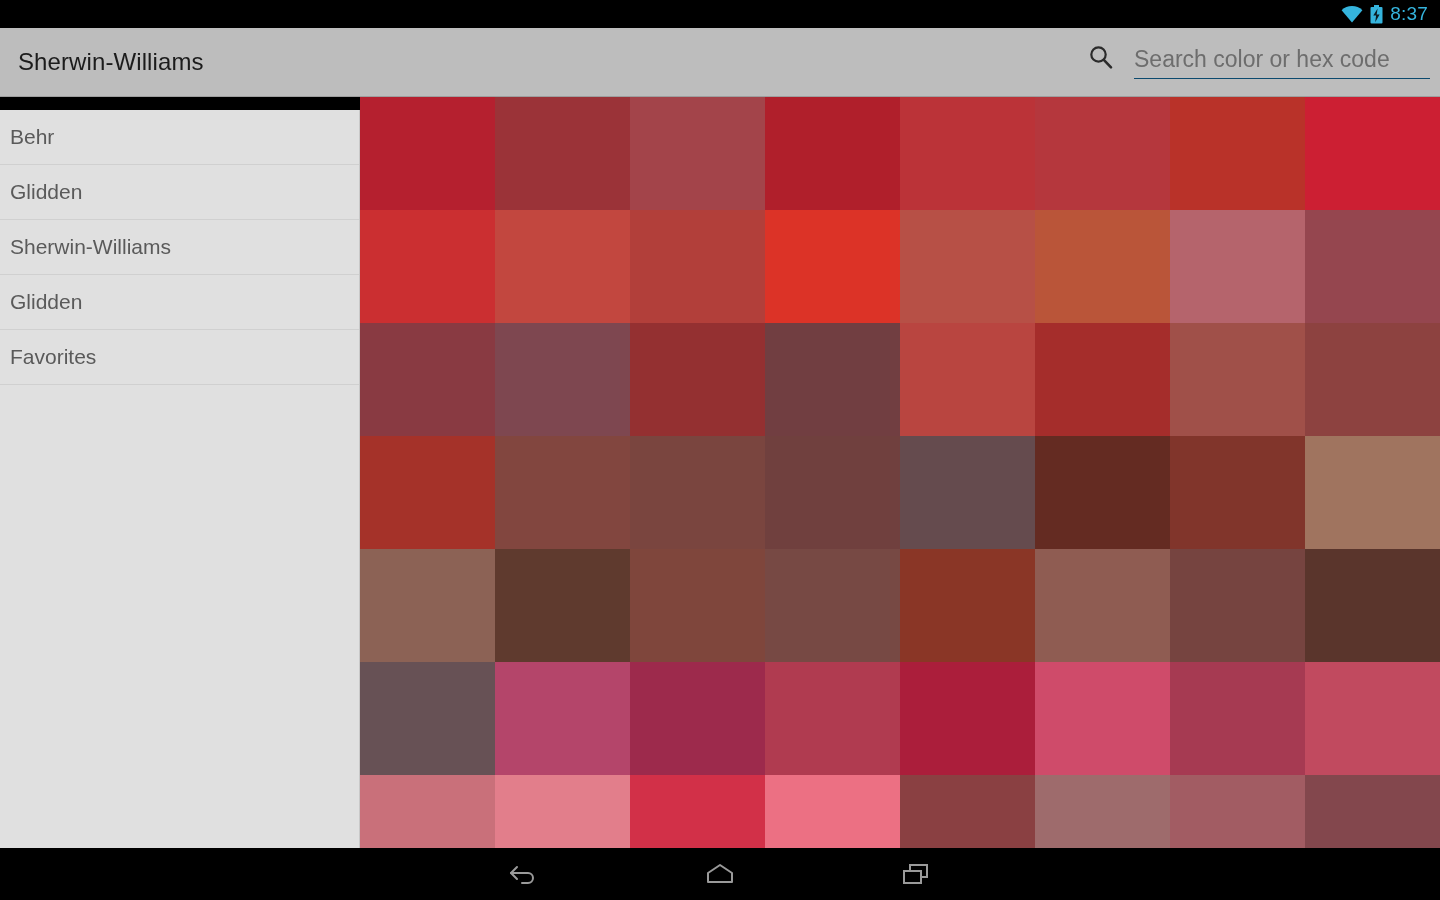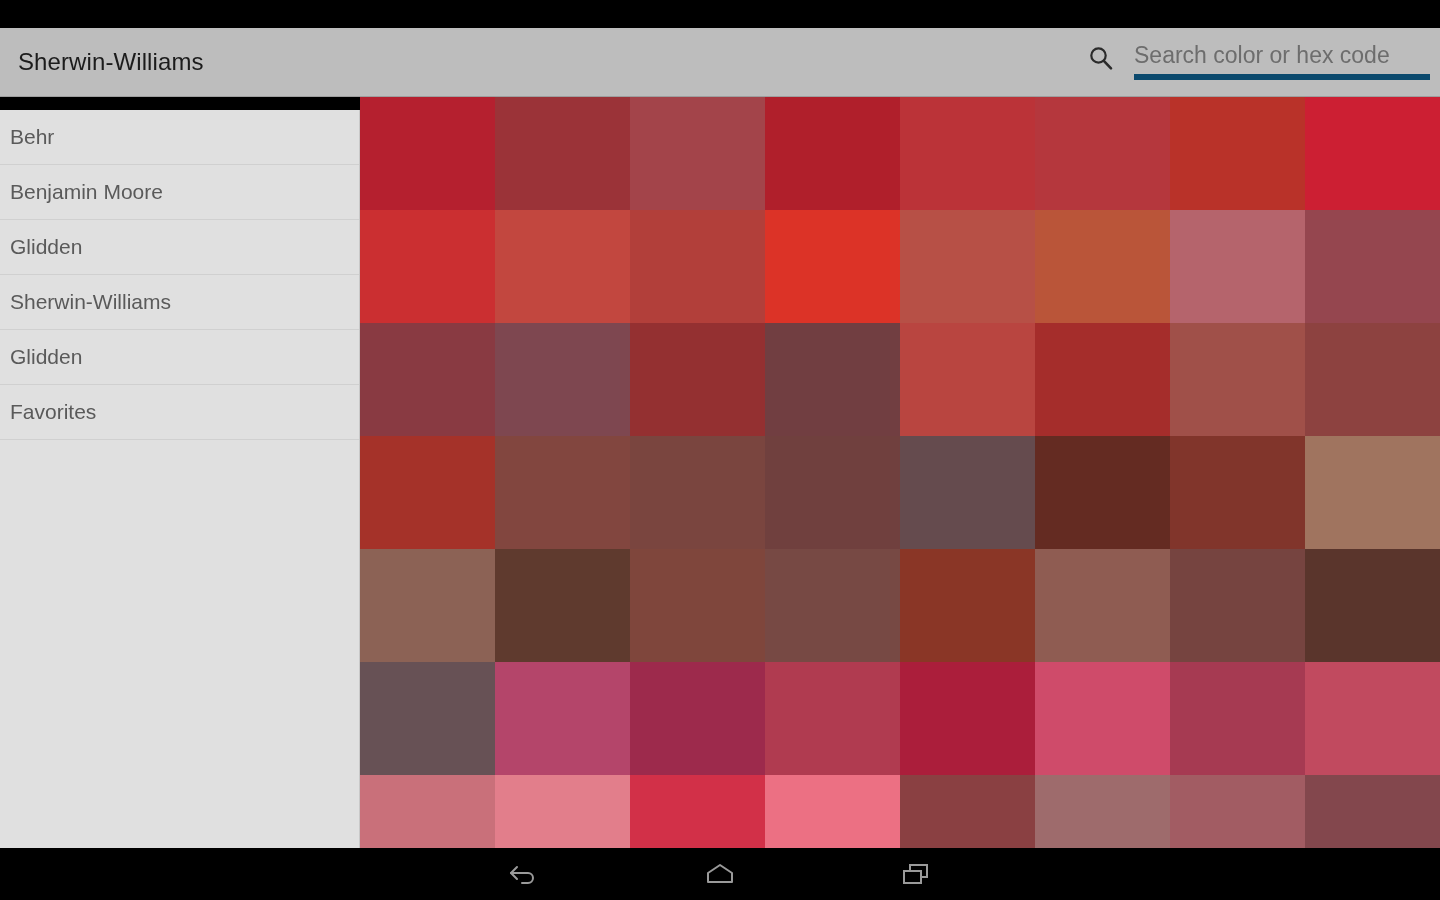--- a/index.html
+++ b/index.html
@@ -32,21 +32,21 @@
   #app-title {
     margin-left:18px; font-size:24px; color:#1c1c1c; font-weight:400;
     letter-spacing:.1px;
   }
   #search-area {
     margin-left:auto; margin-right:10px; display:flex; align-items:flex-end; gap:20px;
     padding-bottom:2px;
   }
   #search-icon { margin-bottom:5px; }
   #search-field {
-    width:296px; border-bottom:6px solid #0c4a6e; padding-bottom:5px;
+    width:296px; border-bottom:1px solid #0c4a6e; padding-bottom:5px;
   }
   #search-input {
     width:100%; border:none; outline:none; background:transparent;
     font-family:"Liberation Sans", sans-serif; font-size:23px; color:#3c3c3c;
   }
   #search-input::placeholder { color:#6d6d6d; opacity:1; }
 
   
   #sidebar {
     position:absolute; top:110px; left:0; width:360px; height:751px;
@@ -74,43 +74,55 @@
     gap:140px;
   }
   .nav-btn { display:flex; align-items:center; justify-content:center;
     width:56px; height:40px; cursor:pointer; }
 </style>
 </head>
 <body>
 
 <div id="screen">
 
+  <div id="status-bar">
+    <span class="sb-icon">
+      <svg width="22" height="17" viewBox="0 0 22 17">
+        <path d="M11 16.5 L0.6 4.2 A15 15 0 0 1 21.4 4.2 Z" fill="#35b4dd"></path>
+      </svg>
+    </span>
+    <span class="sb-icon">
+      <svg width="13" height="19" viewBox="0 0 13 19">
+        <rect x="0.5" y="2" width="12" height="16.5" rx="1" fill="#35b4dd"></rect>
+        <rect x="4" y="0" width="5" height="2.2" fill="#35b4dd"></rect>
+        <path d="M7.6 3.6 L3.3 10.6 L6.1 10.6 L5.2 17.2 L9.6 9.6 L6.7 9.6 Z" fill="#0d1b22"></path>
+      </svg>
+    </span>
+    <span id="status-time">8:37</span>
+  </div>
 
   <div id="app-bar">
     <div id="app-title">Sherwin-Williams</div>
 
     <div id="search-area">
       <span id="search-icon">
         <svg width="26" height="26" viewBox="0 0 26 26">
           <circle cx="10.5" cy="10.5" r="7.2" fill="none" stroke="#2b2b2b" stroke-width="2.2"></circle>
           <line x1="15.8" y1="15.8" x2="23" y2="23.4" stroke="#2b2b2b" stroke-width="2.6" stroke-linecap="round"></line>
         </svg>
       </span>
       <div id="search-field">
         <input id="search-input" type="text" placeholder="Search color or hex code" style="">
       </div>
     </div>
   </div>
 
   <div id="sidebar">
     <div class="sidebar-item">
       <span>Behr</span>
-    </div>
-    <div class="sidebar-item">
-      <span>Benjamin Moore</span>
     </div>
     <div class="sidebar-item">
       <span>Glidden</span>
     </div>
     <div class="sidebar-item">
       <span>Sherwin-Williams</span>
     </div>
     <div class="sidebar-item">
       <span>Glidden</span>
     </div>

